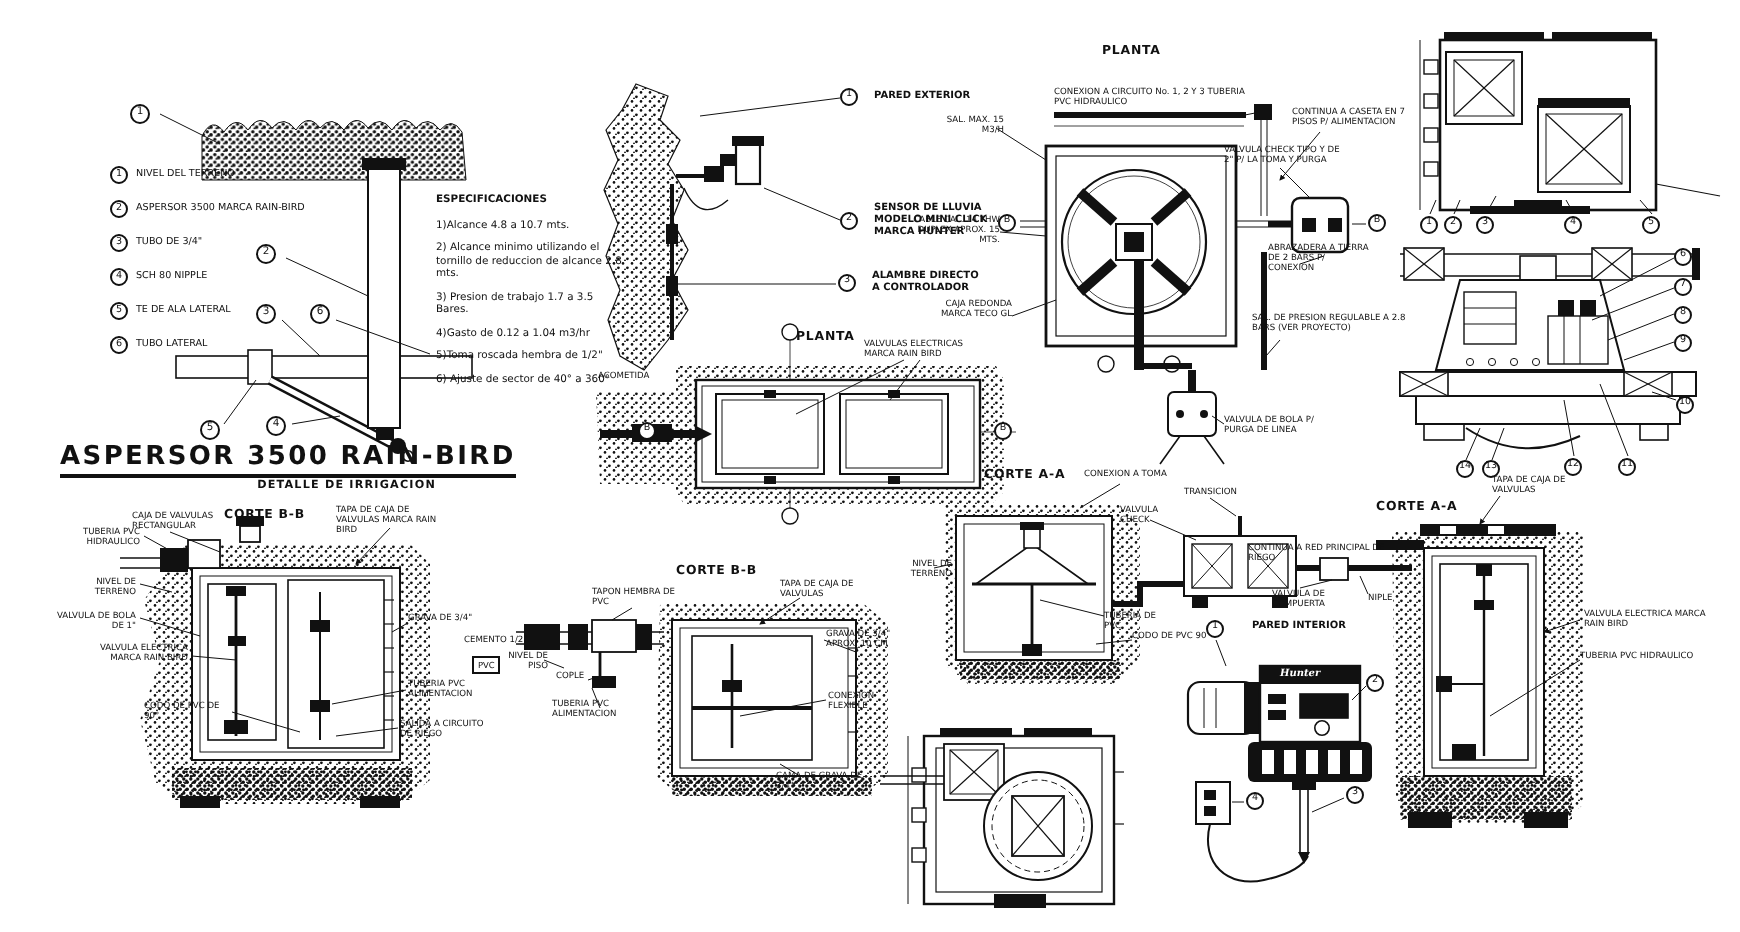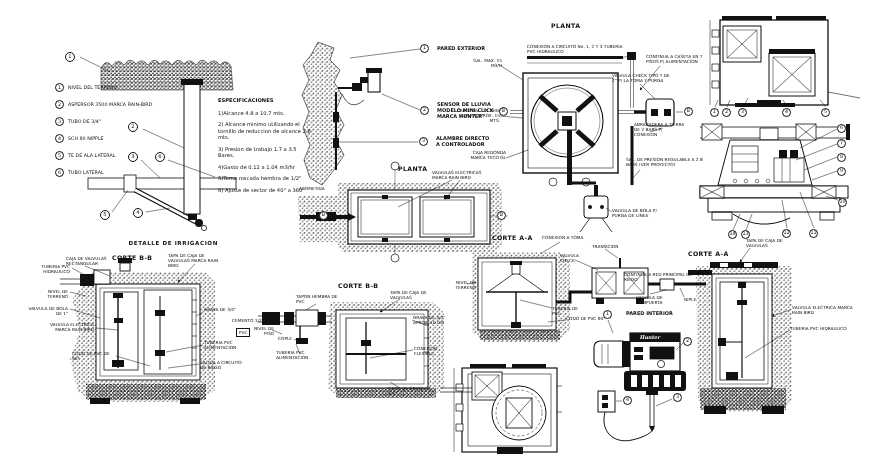--- a/index.html
+++ b/index.html
@@ -412,20 +412,21 @@
     <rect x="726" y="372" width="12" height="8" fill="#111" stroke="none"></rect>
     <rect x="700" y="388" width="86" height="22" fill="url(#stipD)" stroke="none"></rect>
     <rect x="704" y="406" width="22" height="8" fill="#111" stroke="none"></rect>
     <rect x="762" y="406" width="22" height="8" fill="#111" stroke="none"></rect>
     <path stroke-width="0.5" d="M750,248 L740,262" marker-end="url(#arr)"></path>
     <path stroke-width="0.5" d="M790,310 L772,316" marker-end="url(#arr)"></path>
     <path stroke-width="0.5" d="M790,330 L745,358"></path>
   </g>
 </svg>
 
+<div class="title-main" style="left:30px;top:222px;">ASPERSOR 3500 RAIN-BIRD</div>
 <div class="subtitle" style="left:118px;top:241px;width:100px;text-align:right;">DETALLE DE IRRIGACION</div>
 
 <div class="legend-row" style="left:55px;top:83px;">
   <span class="cir">1</span>
   <span class="txt">NIVEL DEL TERRENO</span>
 </div>
 <div class="legend-row" style="left:55px;top:100px;">
   <span class="cir">2</span>
   <span class="txt">ASPERSOR 3500 MARCA RAIN-BIRD</span>
 </div>

